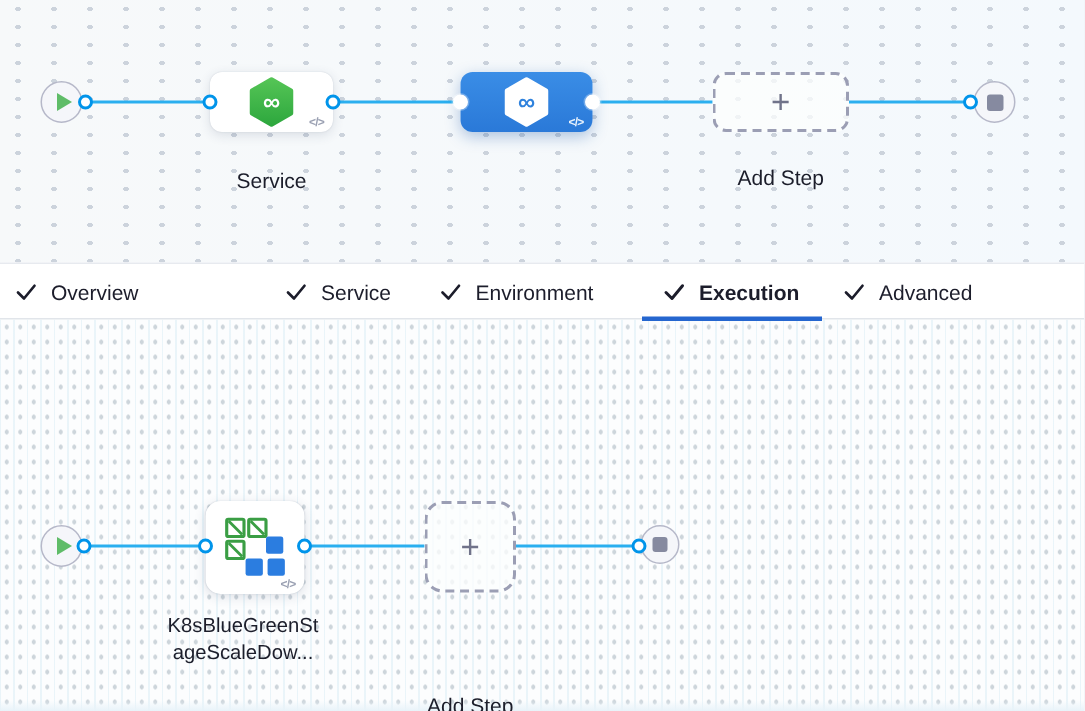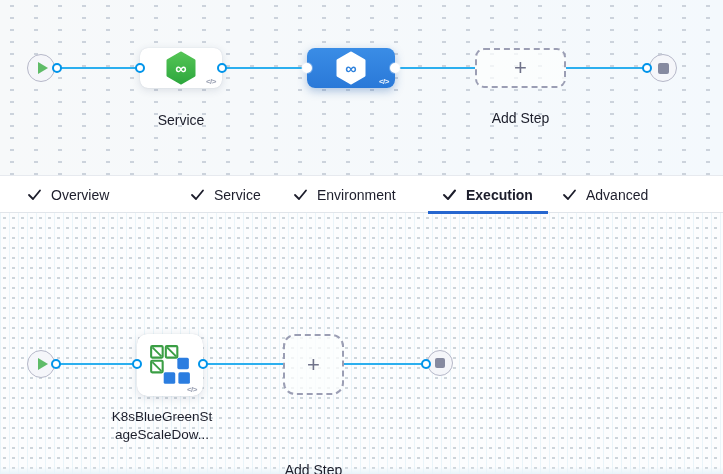--- a/index.html
+++ b/index.html
@@ -142,21 +142,21 @@
     <div class="conn" style="left:217px; top:63px;"></div>
     <div class="conn on-blue" style="left:302px; top:63px;"></div>
     <div class="conn on-blue" style="left:390px; top:63px;"></div>
     <div class="conn" style="left:642px; top:63px;"></div>
 
     <div class="graph-label" style="left:140px; top:112px; width:82px;">Service</div>
     <div class="graph-label" style="left:471px; top:110px; width:99px;">Add Step</div>
   </div>
 
   <div class="tabbar">
-    <div class="tab" style="left:27px;justify-content:center;">
+    <div class="tab" style="left:10px;justify-content:center;">
       <svg class="check-icon" width="15" height="15" viewBox="0 0 15 15">
         <polyline points="2,8 6,12 13,3.5" fill="none" stroke="#1c1d2b" stroke-width="1.8" stroke-linecap="round" stroke-linejoin="round"></polyline>
       </svg>
       <span>Overview</span>
     </div>
     <div class="tab" style="left:190px;">
       <svg class="check-icon" width="15" height="15" viewBox="0 0 15 15">
         <polyline points="2,8 6,12 13,3.5" fill="none" stroke="#1c1d2b" stroke-width="1.8" stroke-linecap="round" stroke-linejoin="round"></polyline>
       </svg>
       <span>Service</span>

